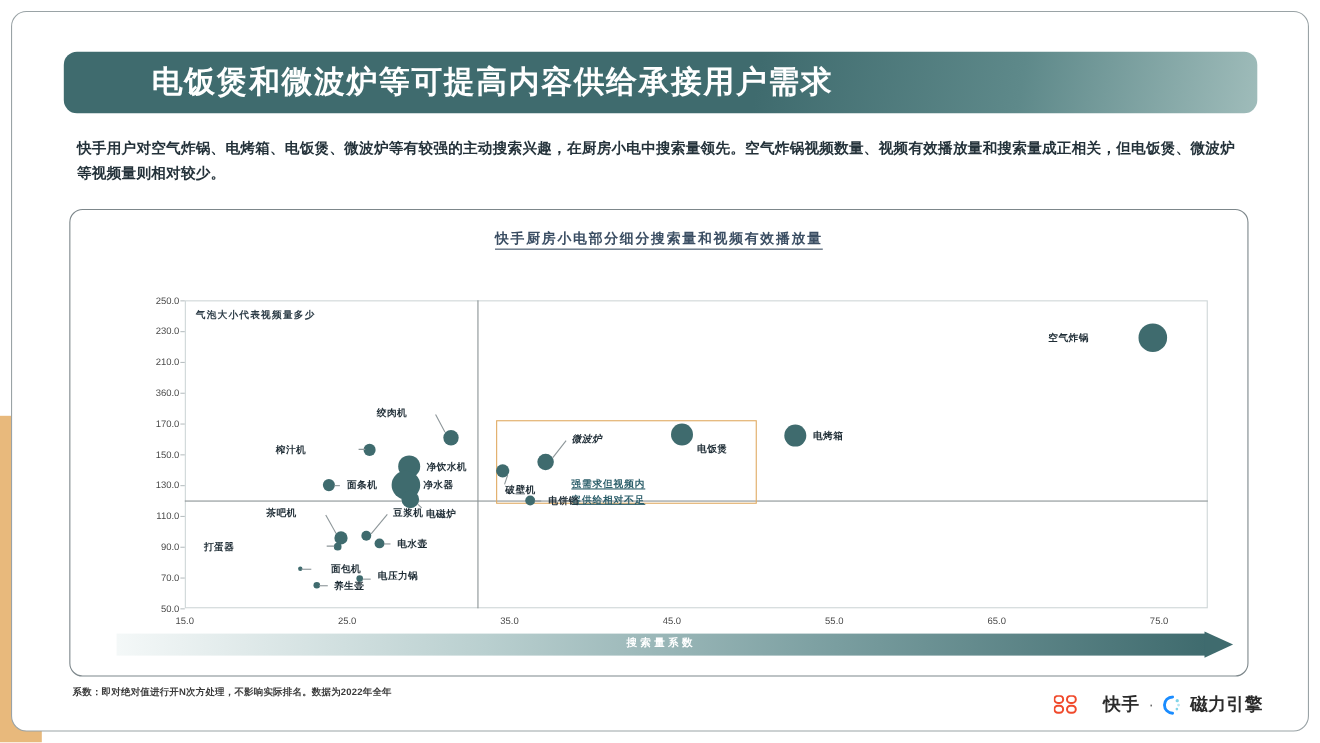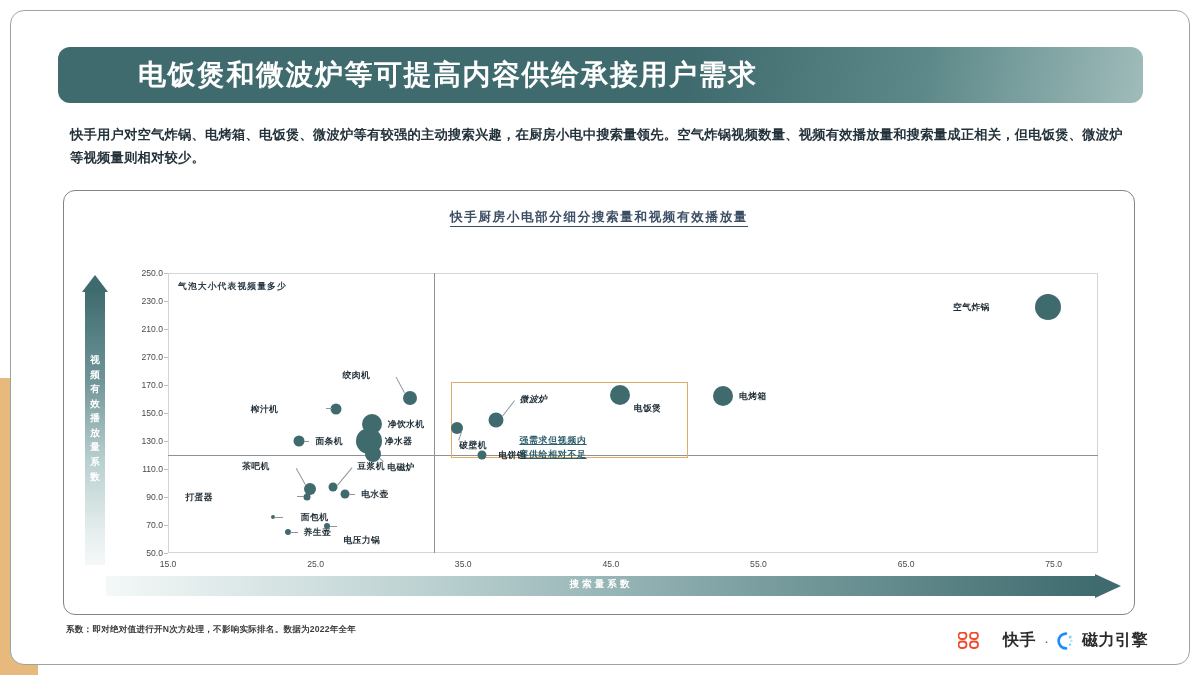--- a/index.html
+++ b/index.html
@@ -281,42 +281,37 @@
   </div>
 
   <div class="body-copy">快手用户对空气炸锅、电烤箱、电饭煲、微波炉等有较强的主动搜索兴趣，在厨房小电中搜索量领先。空气炸锅视频数量、视频有效播放量和搜索量成正相关，但电饭煲、微波炉等视频量则相对较少。</div>
 
   <div class="chart-card">
 
     <div class="chart-title">
       <span>快手厨房小电部分细分搜索量和视频有效播放量</span>
     </div>
 
-    <div class="yarrow">
-      <div class="shaft"></div>
-      <div class="head"></div>
-      <div class="ylabel">视频有效播放量系数</div>
-    </div>
 
     <div class="xarrow">
       <div class="shaft"></div>
       <div class="head"></div>
       <div class="xlabel">搜索量系数</div>
     </div>
 
     <div class="plot-wrap">
       <div class="plot-frame"></div>
       <div id="yticks">
           <div class="ytick" style="top: 0px;">250.0</div>
           <div class="ytick-mark" style="top: 0px;"></div>
           <div class="ytick" style="top: 28px;">230.0</div>
           <div class="ytick-mark" style="top: 28px;"></div>
           <div class="ytick" style="top: 56px;">210.0</div>
           <div class="ytick-mark" style="top: 56px;"></div>
-          <div class="ytick" style="top: 84px;">270.0</div>
+          <div class="ytick" style="top: 84px;">360.0</div>
           <div class="ytick-mark" style="top: 84px;"></div>
           <div class="ytick" style="top: 112px;">170.0</div>
           <div class="ytick-mark" style="top: 112px;"></div>
           <div class="ytick" style="top: 140px;">150.0</div>
           <div class="ytick-mark" style="top: 140px;"></div>
           <div class="ytick" style="top: 168px;">130.0</div>
           <div class="ytick-mark" style="top: 168px;"></div>
           <div class="ytick" style="top: 196px;">110.0</div>
           <div class="ytick-mark" style="top: 196px;"></div>
           <div class="ytick" style="top: 224px;">90.0</div>
@@ -391,21 +386,21 @@
           <div class="bubble" title="电水壶" style="left: 177.143px; top: 221.2px; width: 9px; height: 9px;"></div>
           <div class="pt-label" style="left: 193.143px; top: 216.2px;">电水壶</div>
           <div class="leader" style="left: 180.743px; top: 221.2px; width: 6.4px; transform: rotate(0rad);"></div>
           <div class="bubble" title="面包机" style="left: 104.81px; top: 243.6px; width: 4px; height: 4px;"></div>
           <div class="pt-label" style="left: 120.81px; top: 238.6px; padding-left: 12px;">面包机</div>
           <div class="leader" style="left: 106.41px; top: 243.6px; width: 8.4px; transform: rotate(0rad);"></div>
           <div class="bubble" title="养生壶" style="left: 119.571px; top: 259px; width: 6px; height: 6px;"></div>
           <div class="pt-label" style="left: 135.571px; top: 254px;">养生壶</div>
           <div class="leader" style="left: 121.971px; top: 259px; width: 7.6px; transform: rotate(0rad);"></div>
           <div class="bubble" title="电压力锅" style="left: 159.429px; top: 253.4px; width: 6px; height: 6px;"></div>
-          <div class="pt-label" style="left: 175.429px; top: 262px;">电压力锅</div>
+          <div class="pt-label" style="left: 175.429px; top: 245px;">电压力锅</div>
           <div class="leader" style="left: 161.829px; top: 253.4px; width: 7.6px; transform: rotate(0rad);"></div>
         </div>
     </div>
   </div>
 
   <div class="footnote">系数：即对绝对值进行开N次方处理，不影响实际排名。数据为2022年全年</div>
 
   <div class="logo-row">
     <svg class="logo-ks-mark" width="22" height="17" viewBox="0 0 22 17">
       <rect x="0.5" y="0.5" width="8" height="6.5" rx="3.2" fill="none" stroke="#f04a2c" stroke-width="1.8"></rect>

